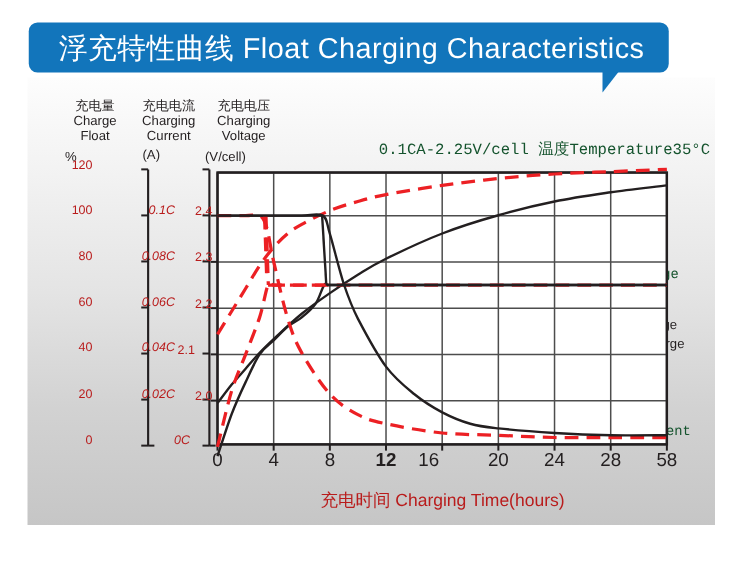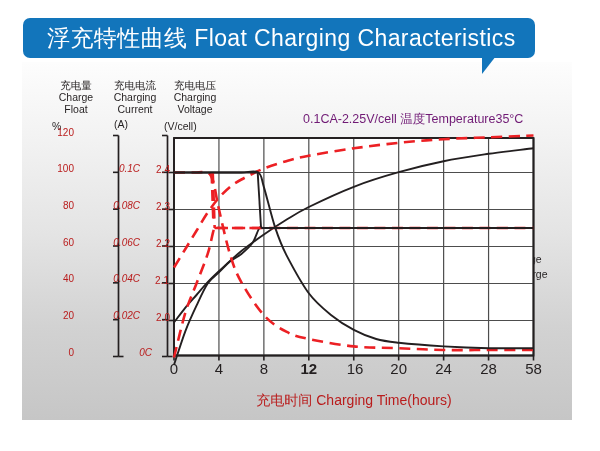--- a/index.html
+++ b/index.html
@@ -39,21 +39,21 @@
   .axunit{position:absolute;font-size:10.5px;color:#231f20;}
   #u1{left:52px;top:120px;}
   #u2{left:114px;top:118px;}
   #u3{left:164px;top:120px;text-align:right;}
   
   .ticklab{position:absolute;font-size:10px;color:#b91c1c;text-align:right;white-space:nowrap;}
   .col1{width:34px;left:40px;}
   .col2{width:48px;left:92px;font-style:italic;}
   .col3{width:32px;left:138px;}
   
-  .anno{position:absolute;white-space:nowrap;color:#701a75;}
+  .anno{position:absolute;white-space:nowrap;color:#14532d;font-family:Liberation Mono, monospace;}
   #anno-top{left:303px;top:111px;font-size:12.5px;}
   #anno-vol{left:400px;top:146px;font-size:11px;}
   #anno-cv1{left:400px;top:211px;font-size:11px;}
   #anno-cv2{left:404px;top:225px;font-size:10px;}
   #anno-cur{left:403px;top:337px;font-size:11px;}
   
   #legend{position:absolute;left:362px;top:252px;font-size:10.5px;color:#231f20;}
   #legend .row{display:flex;align-items:center;height:15px;white-space:nowrap;}
   #legend .swatch{width:42px;height:10px;margin-right:7px;position:relative;flex:0 0 42px;}
   #legend .swatch i{position:absolute;left:0;top:4px;height:2.4px;}
@@ -194,24 +194,24 @@
     <div class="ticklab col1" style="left: 40px; top: 346.7px;">0</div>
     <div class="ticklab col2" style="left: 92px; top: 163.2px;">0.1C</div>
     <div class="ticklab col2" style="left: 92px; top: 199.9px;">0.08C</div>
     <div class="ticklab col2" style="left: 92px; top: 236.6px;">0.06C</div>
     <div class="ticklab col2" style="left: 92px; top: 273.3px;">0.04C</div>
     <div class="ticklab col2" style="left: 92px; top: 310px;">0.02C</div>
     <div class="ticklab col2" style="left: 104px; top: 346.7px;">0C</div>
     <div class="ticklab col3" style="left: 138px; top: 163.5px;">2.4</div>
     <div class="ticklab col3" style="left: 138px; top: 200.5px;">2.3</div>
     <div class="ticklab col3" style="left: 138px; top: 237.5px;">2.2</div>
-    <div class="ticklab col3" style="left: 137px; top: 274.5px;">2.1</div>
+    <div class="ticklab col3" style="left: 124px; top: 274.5px;">2.1</div>
     <div class="ticklab col3" style="left: 138px; top: 311.5px;">2.0</div>
     <div class="xlab" style="left: 160px;">0</div>
     <div class="xlab" style="left: 204.938px;">4</div>
     <div class="xlab" style="left: 249.875px;">8</div>
     <div class="xlab" style="left: 294.812px; font-weight: bold;">12</div>
-    <div class="xlab" style="left: 341px;">16</div>
+    <div class="xlab" style="left: 329px;">16</div>
     <div class="xlab" style="left: 384.688px;">20</div>
     <div class="xlab" style="left: 429.625px;">24</div>
     <div class="xlab" style="left: 474.562px;">28</div>
     <div class="xlab" style="left: 519.5px;">58</div>
   </div>
 
 </body></html>

